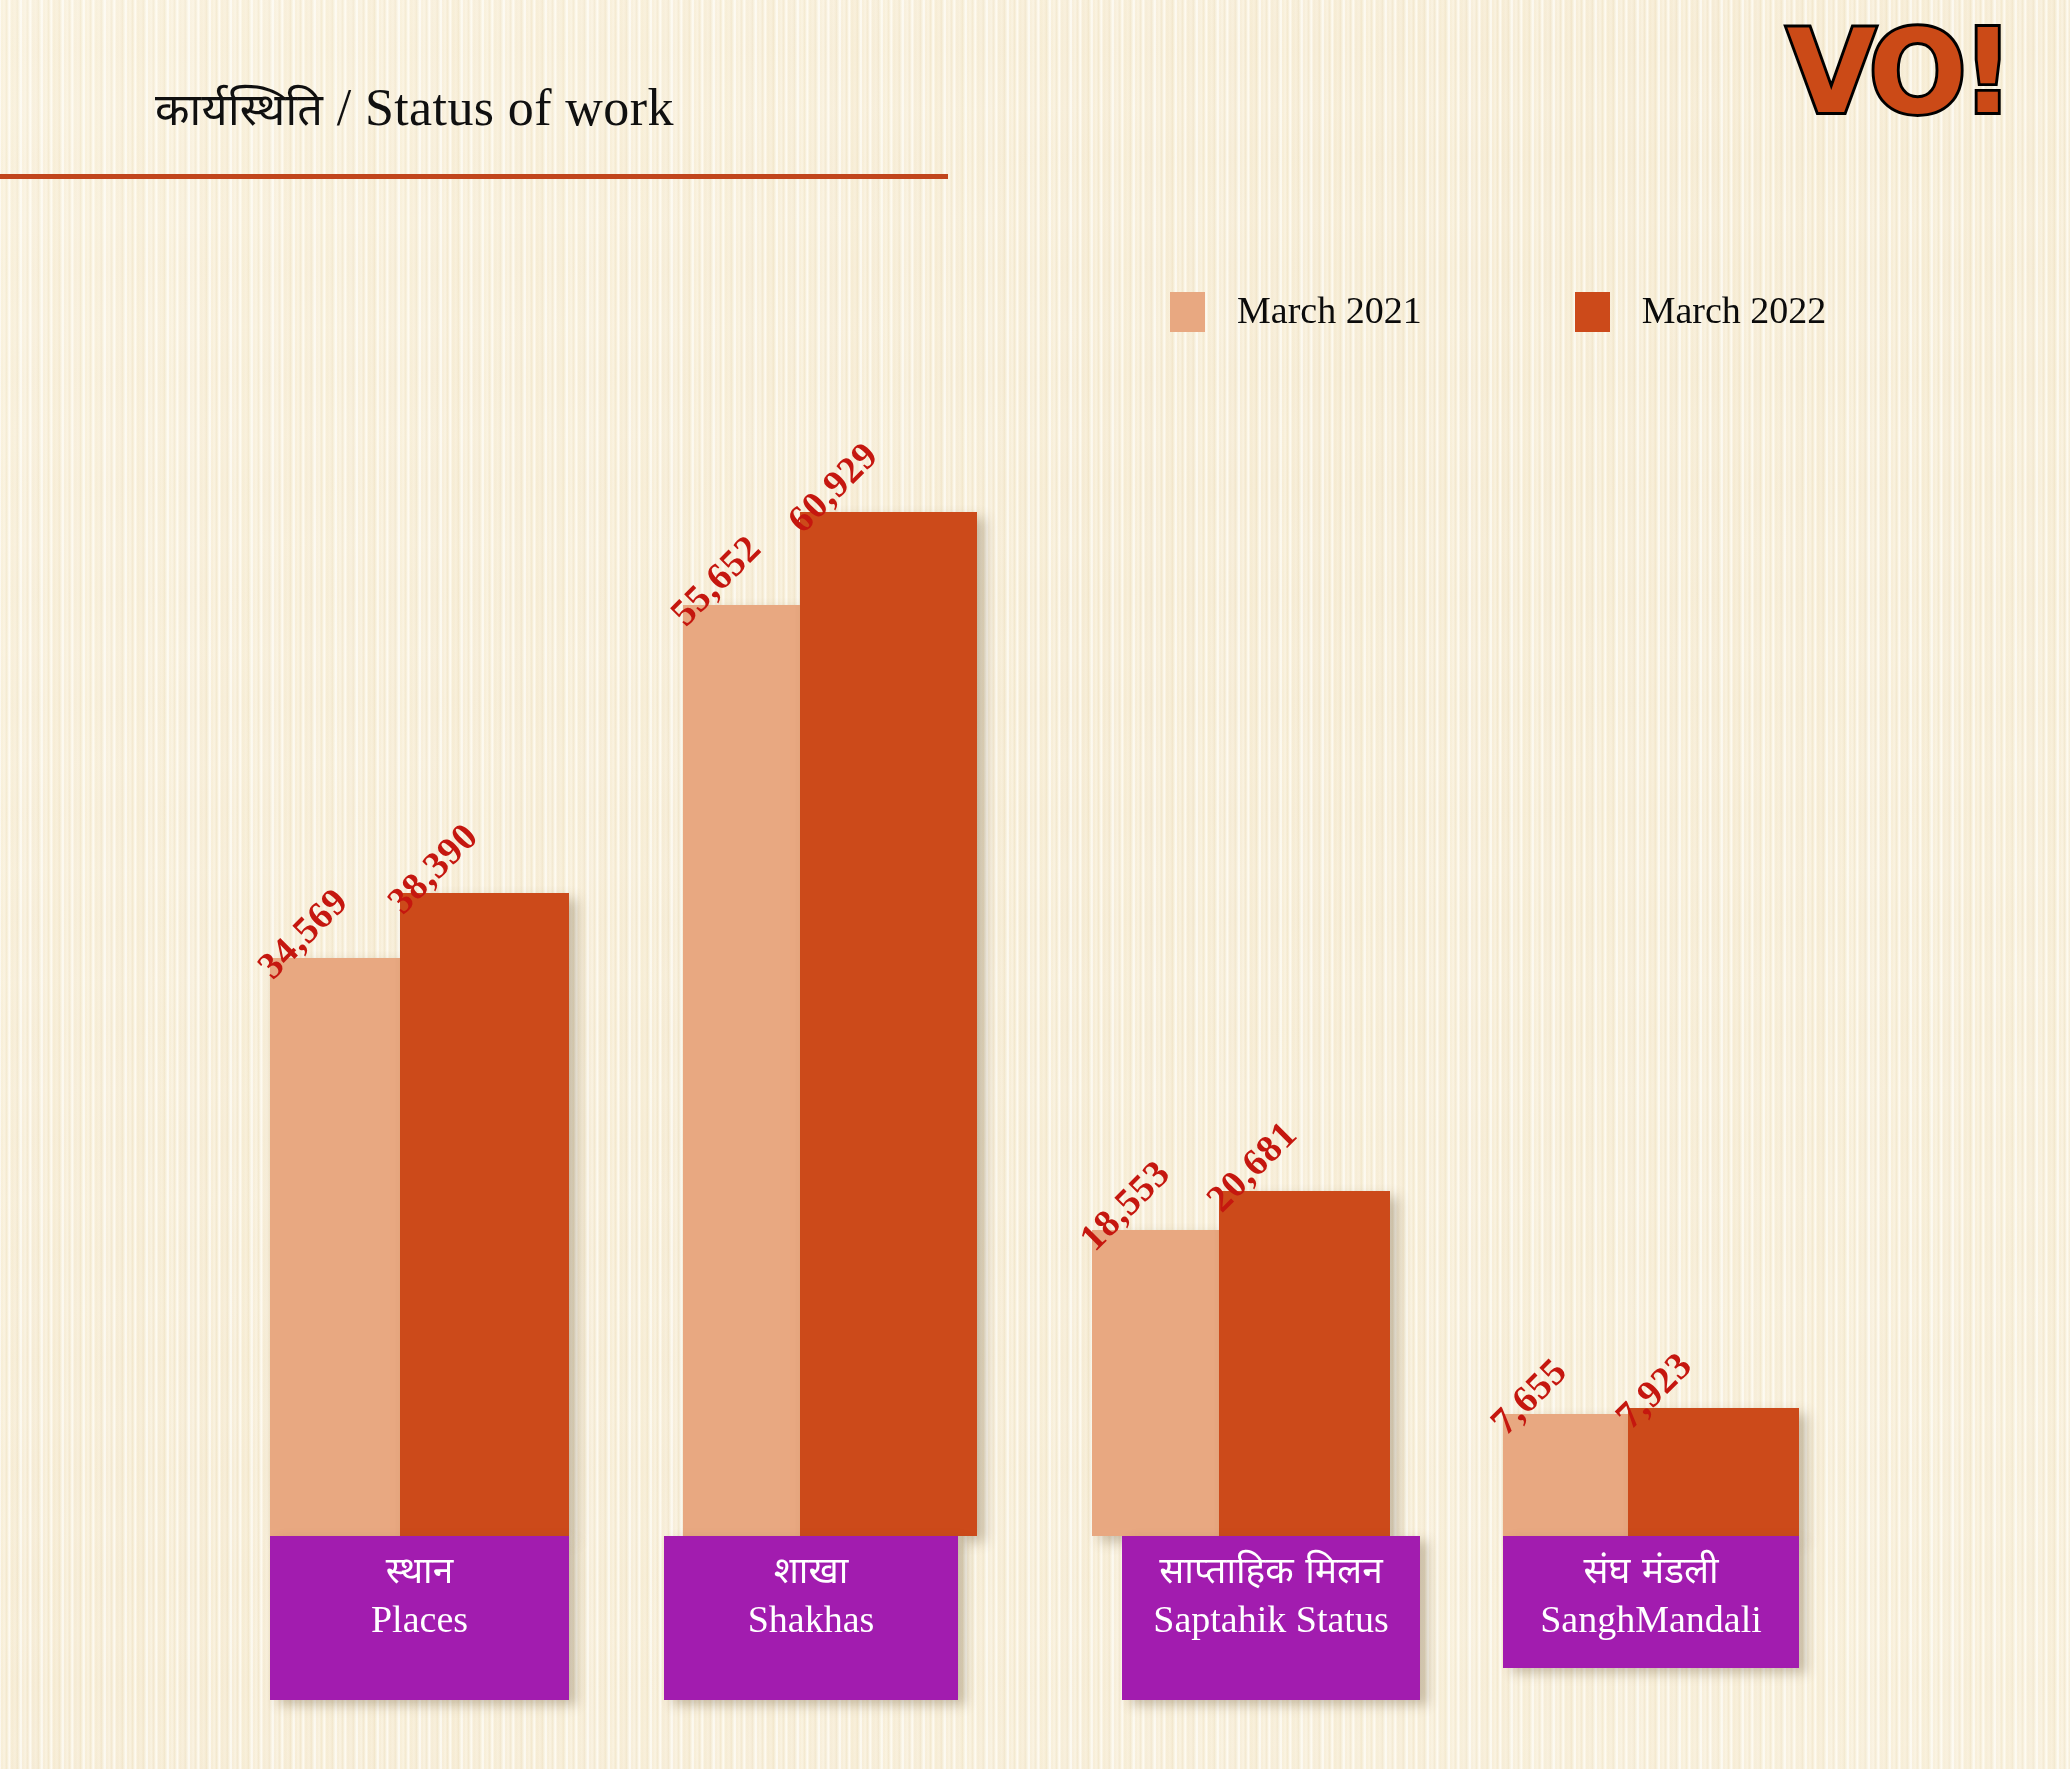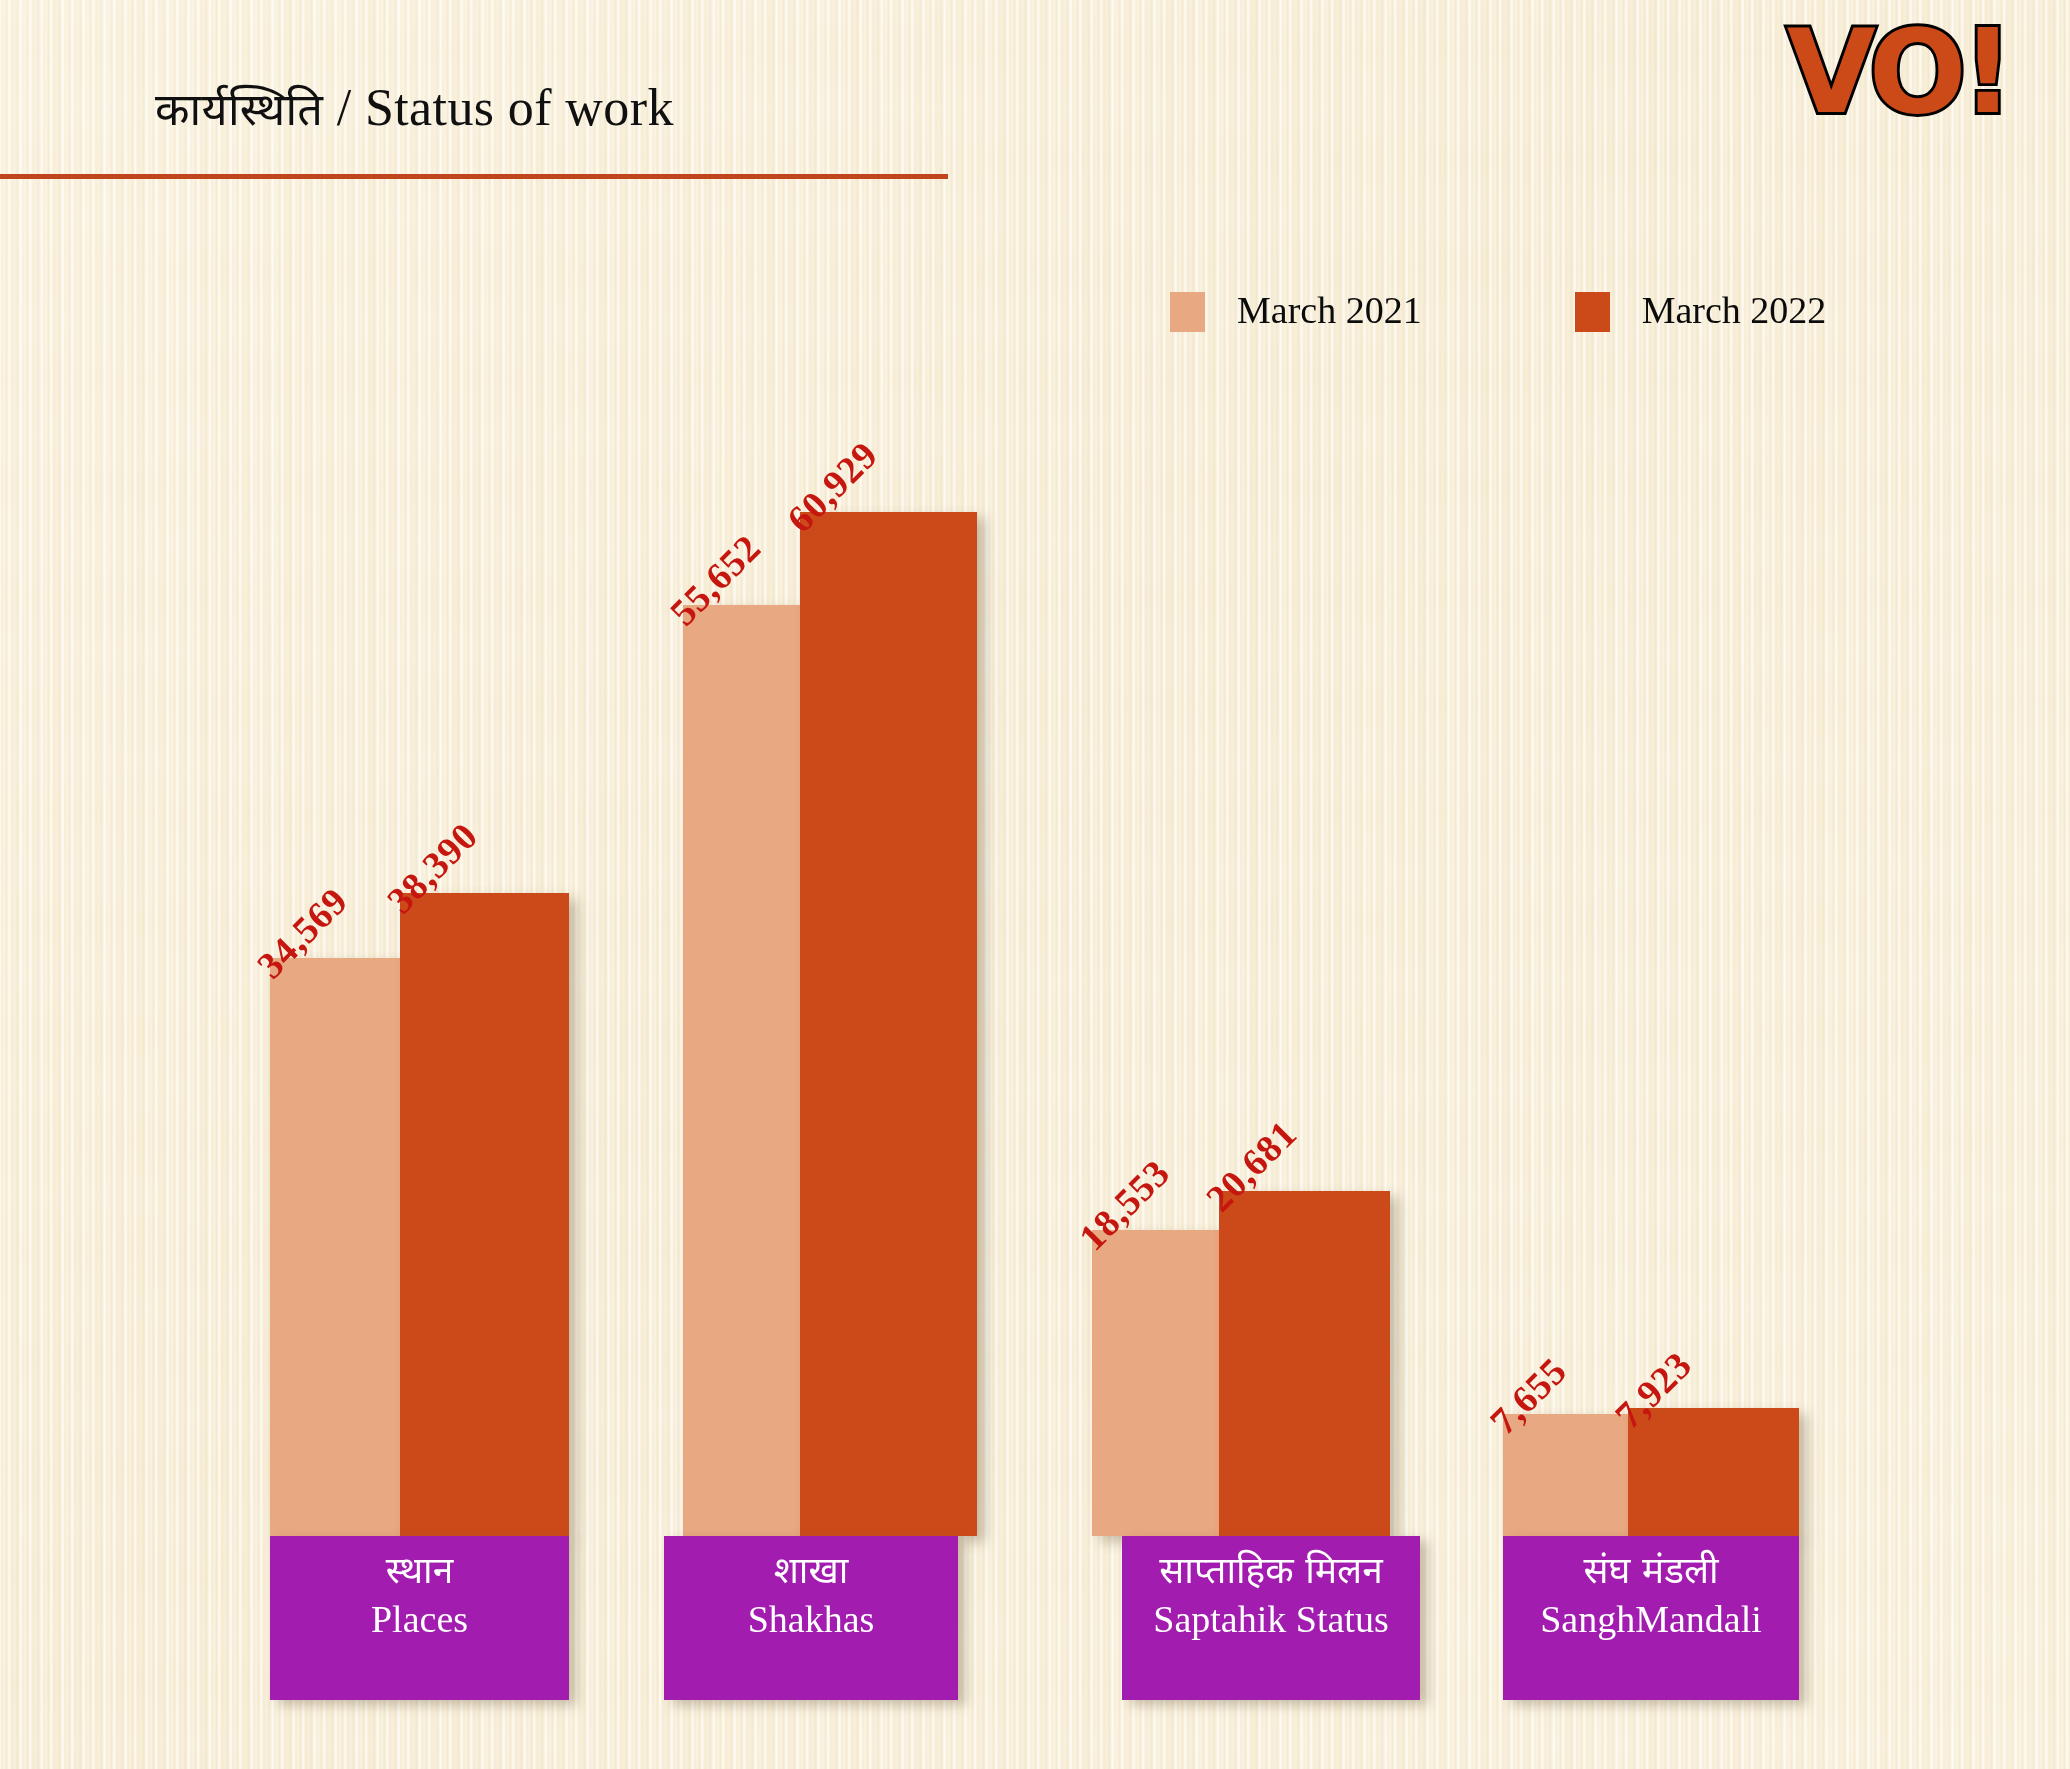--- a/index.html
+++ b/index.html
@@ -180,19 +180,19 @@
   <div class="vlabel" style="left:1228px; top:1176px;">20,681</div>
   <div class="catbox" style="left:1092px; top:1536px; width:298px; height:164px;margin-left:30px;">
     <span class="dev">साप्ताहिक मिलन</span>
     <span class="eng">Saptahik Status</span>
   </div>
 
   <div class="bar" style="left:1503px; top:1414px; width:125px; height:122px; background:#e8a881;"></div>
   <div class="bar" style="left:1628px; top:1408px; width:171px; height:129px; background:#cc4a1a;"></div>
   <div class="vlabel" style="left:1512px; top:1399px;">7,655</div>
   <div class="vlabel" style="left:1637px; top:1393px;">7,923</div>
-  <div class="catbox" style="left:1503px; top:1536px; width:296px; height:164px;">
+  <div class="catbox" style="left:1503px; top:1536px; width:296px; height:132px;">
     <span class="dev">संघ मंडली</span>
     <span class="eng">SanghMandali</span>
   </div>
 
 </div>
 
 
 </body></html>

